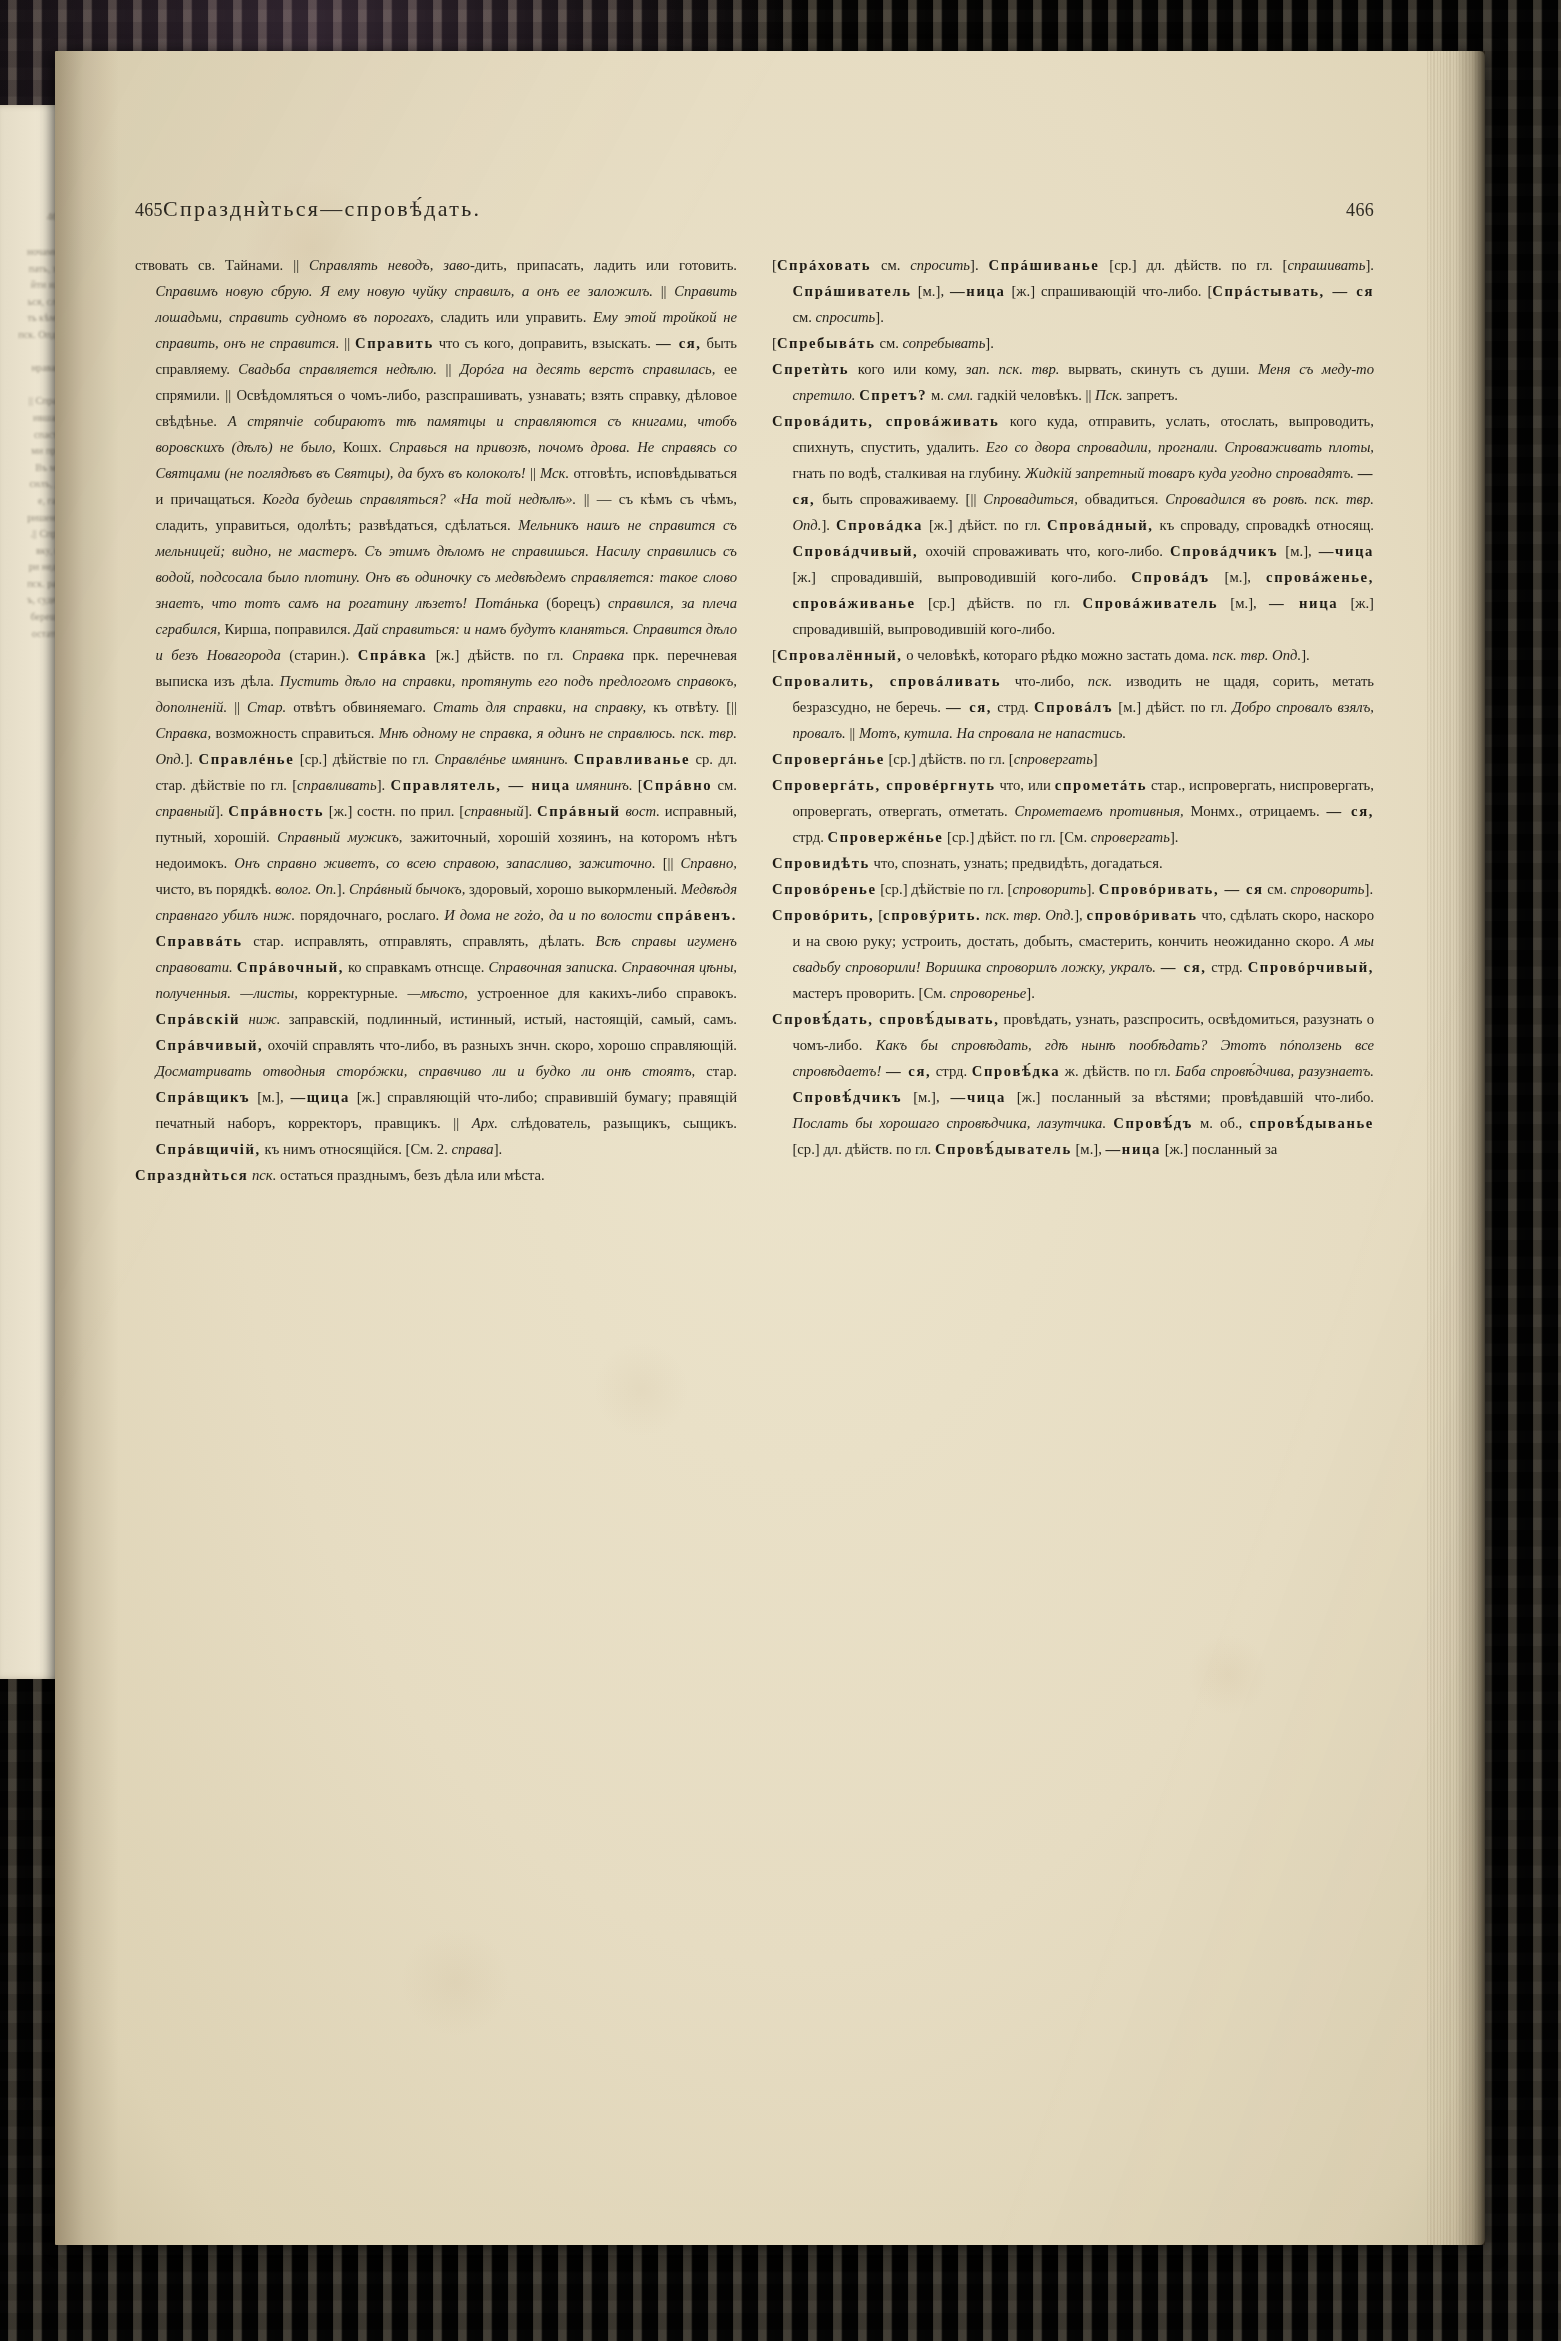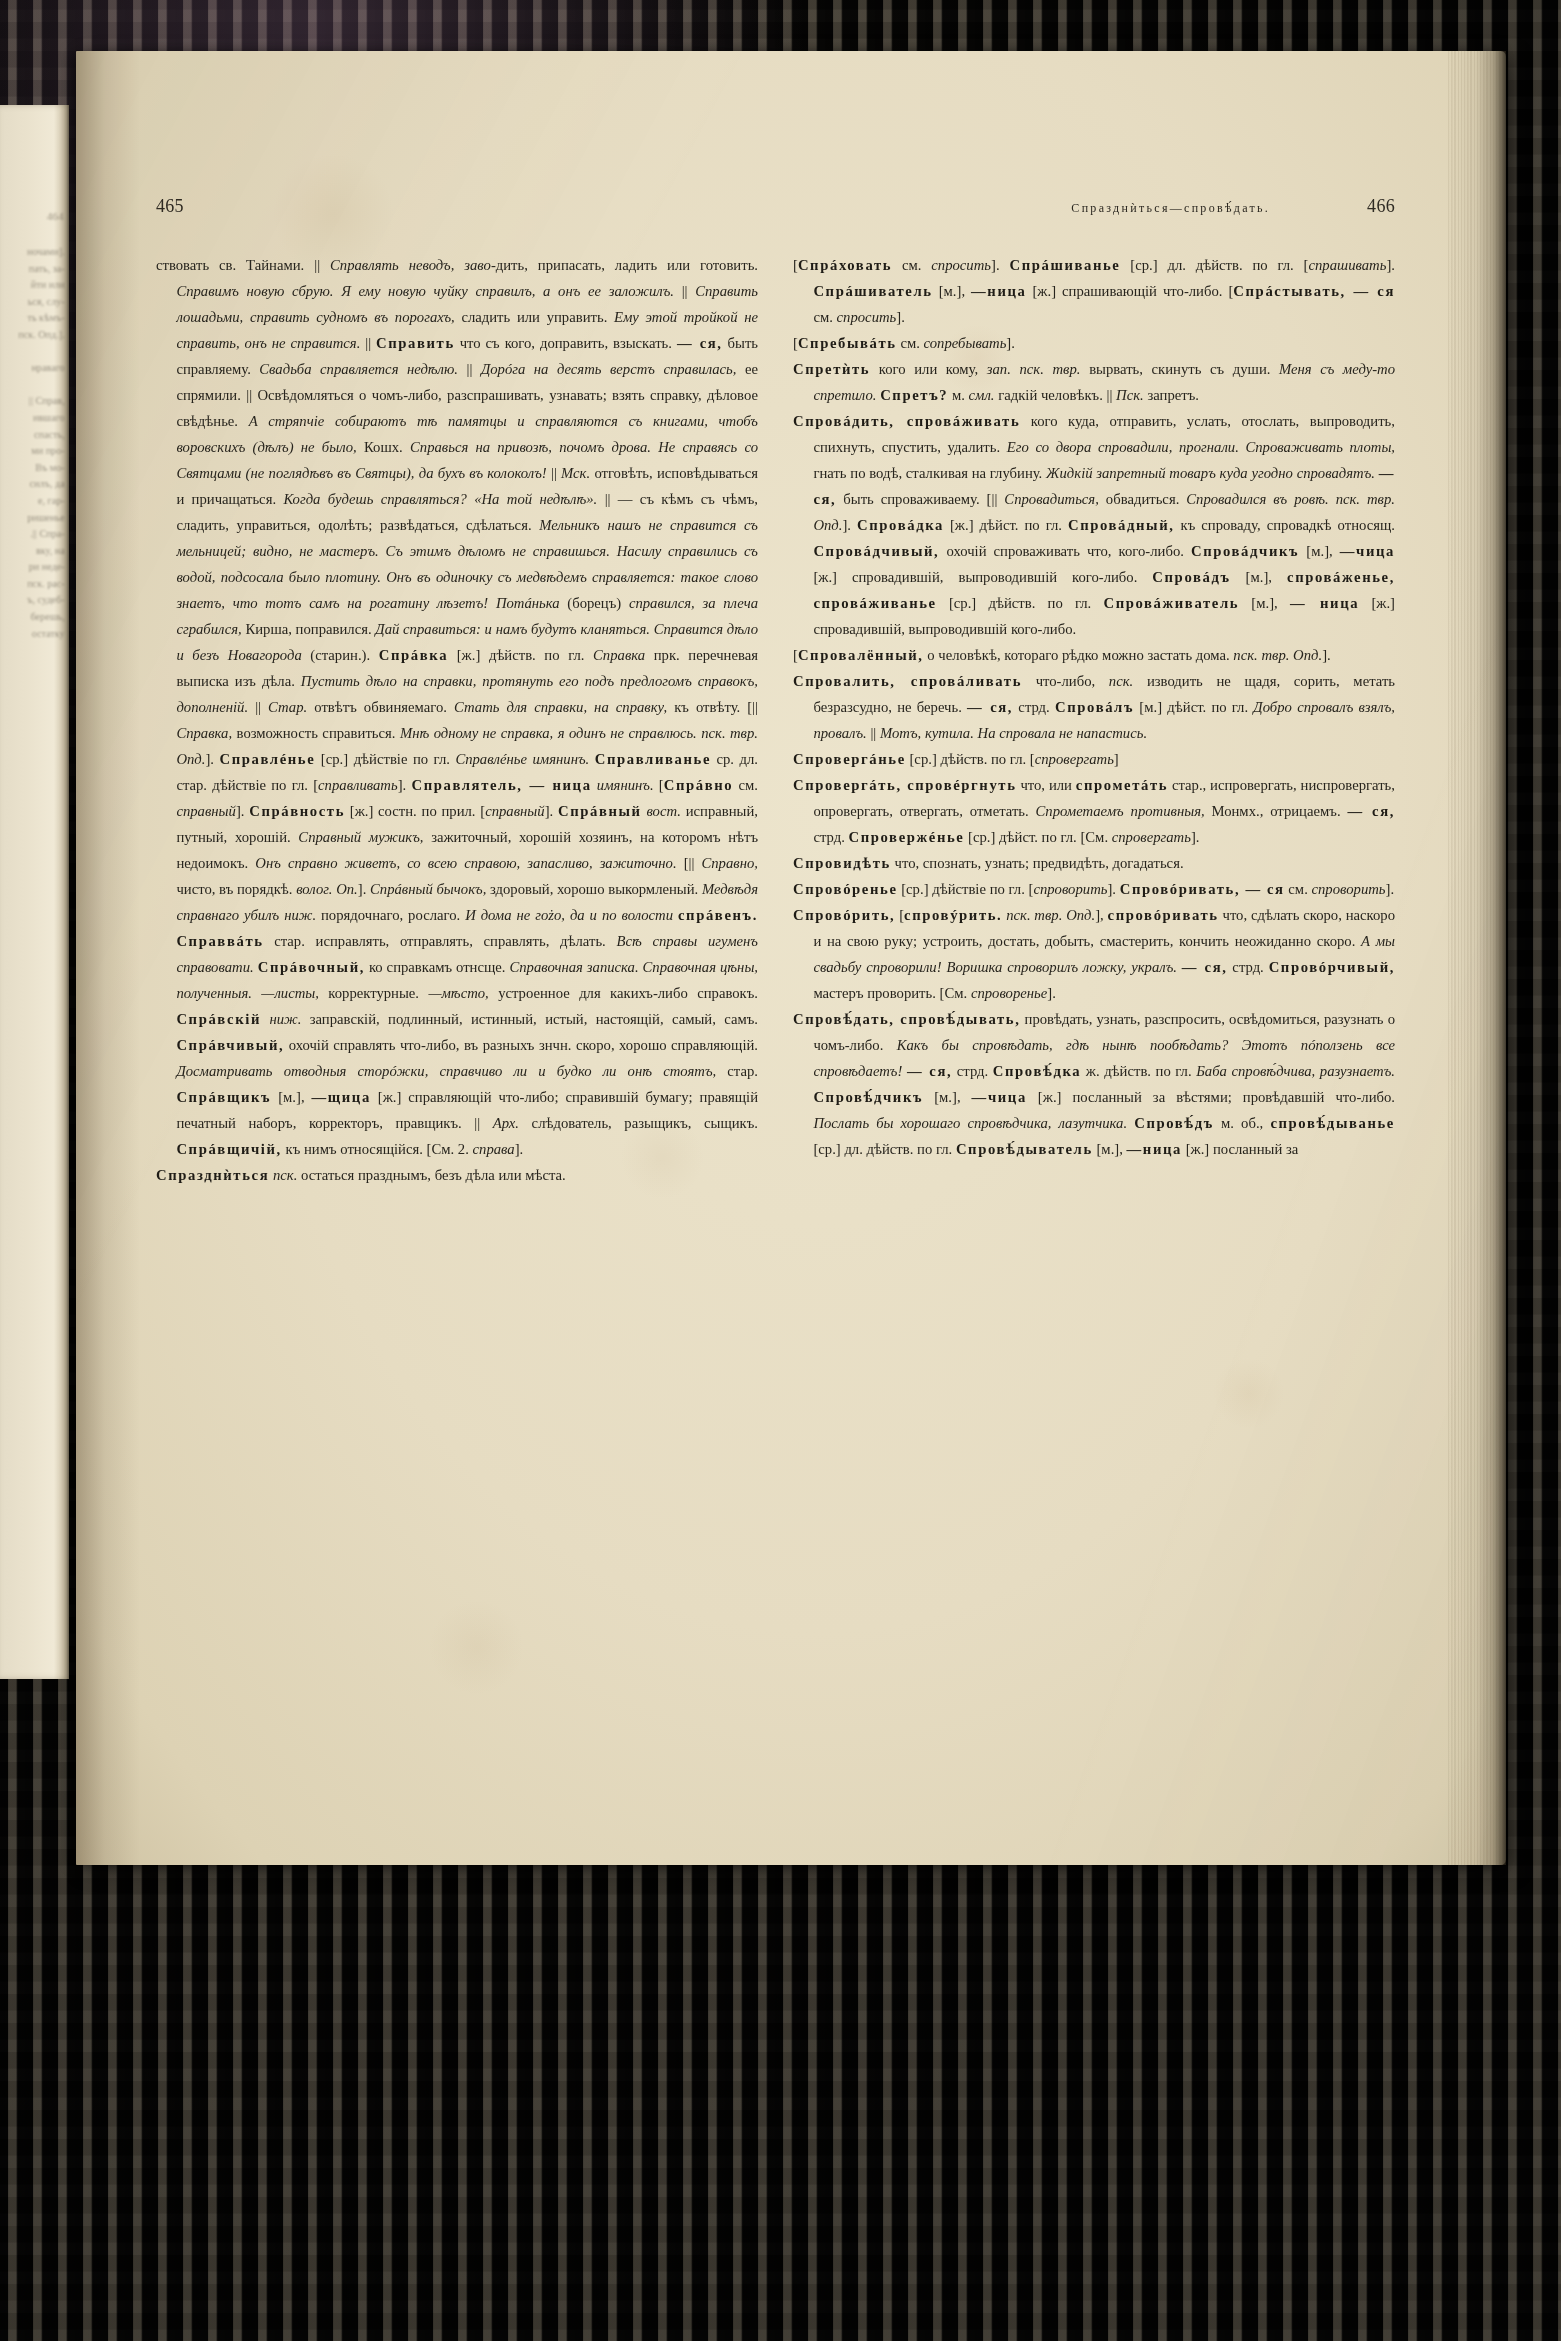--- a/index.html
+++ b/index.html
@@ -65,24 +65,24 @@
     top: 105px;
     font-size: 11.3px;
     color: #6a6150;
     filter: blur(0.9px);
     opacity: 0.6;
   }
 
   
   #leaf {
     position: absolute;
-    left: 76px;
+    left: 55px;
     top: 51px;
     width: 1430px;
-    height: 1814px;
+    height: 2194px;
     background-color: #e8dfc6;
     background-image:
       radial-gradient(ellipse at 52% 42%, #ece4cc 0%, #e6dcc2 55%, #ddd2b4 88%, #cfc3a4 100%),
       repeating-linear-gradient(92deg, rgba(168,152,116,0.055) 0px, rgba(168,152,116,0.055) 0.5px, rgba(0,0,0,0) 1.1px, rgba(0,0,0,0) 3.8px);
     border-radius: 1.1px 5.4px 5.4px 1.1px;
     box-shadow:
       -5.4px 0 14px -3.2px rgba(0,0,0,0.55),
       7.5px 5.4px 21.4px -4.3px rgba(0,0,0,0.62);
   }
   
@@ -131,25 +131,25 @@
     height: 32px;
     margin-bottom: 23.6px;
   }
   .folio {
     font-size: 18px;
     letter-spacing: 0.3px;
     color: #2f2b23;
     flex: 0 0 auto;
   }
   #running-title {
-    font-size: 12px;
+    font-size: 22px;
     letter-spacing: 2.3px;
     color: #2b2720;
     flex: 1 1 auto;
-    text-align: right;
+    text-align: left;
     padding-right: 97px;
   }
 
   
   #columns {
     display: flex;
     gap: 35px;
     align-items: flex-start;
   }
   .column {

